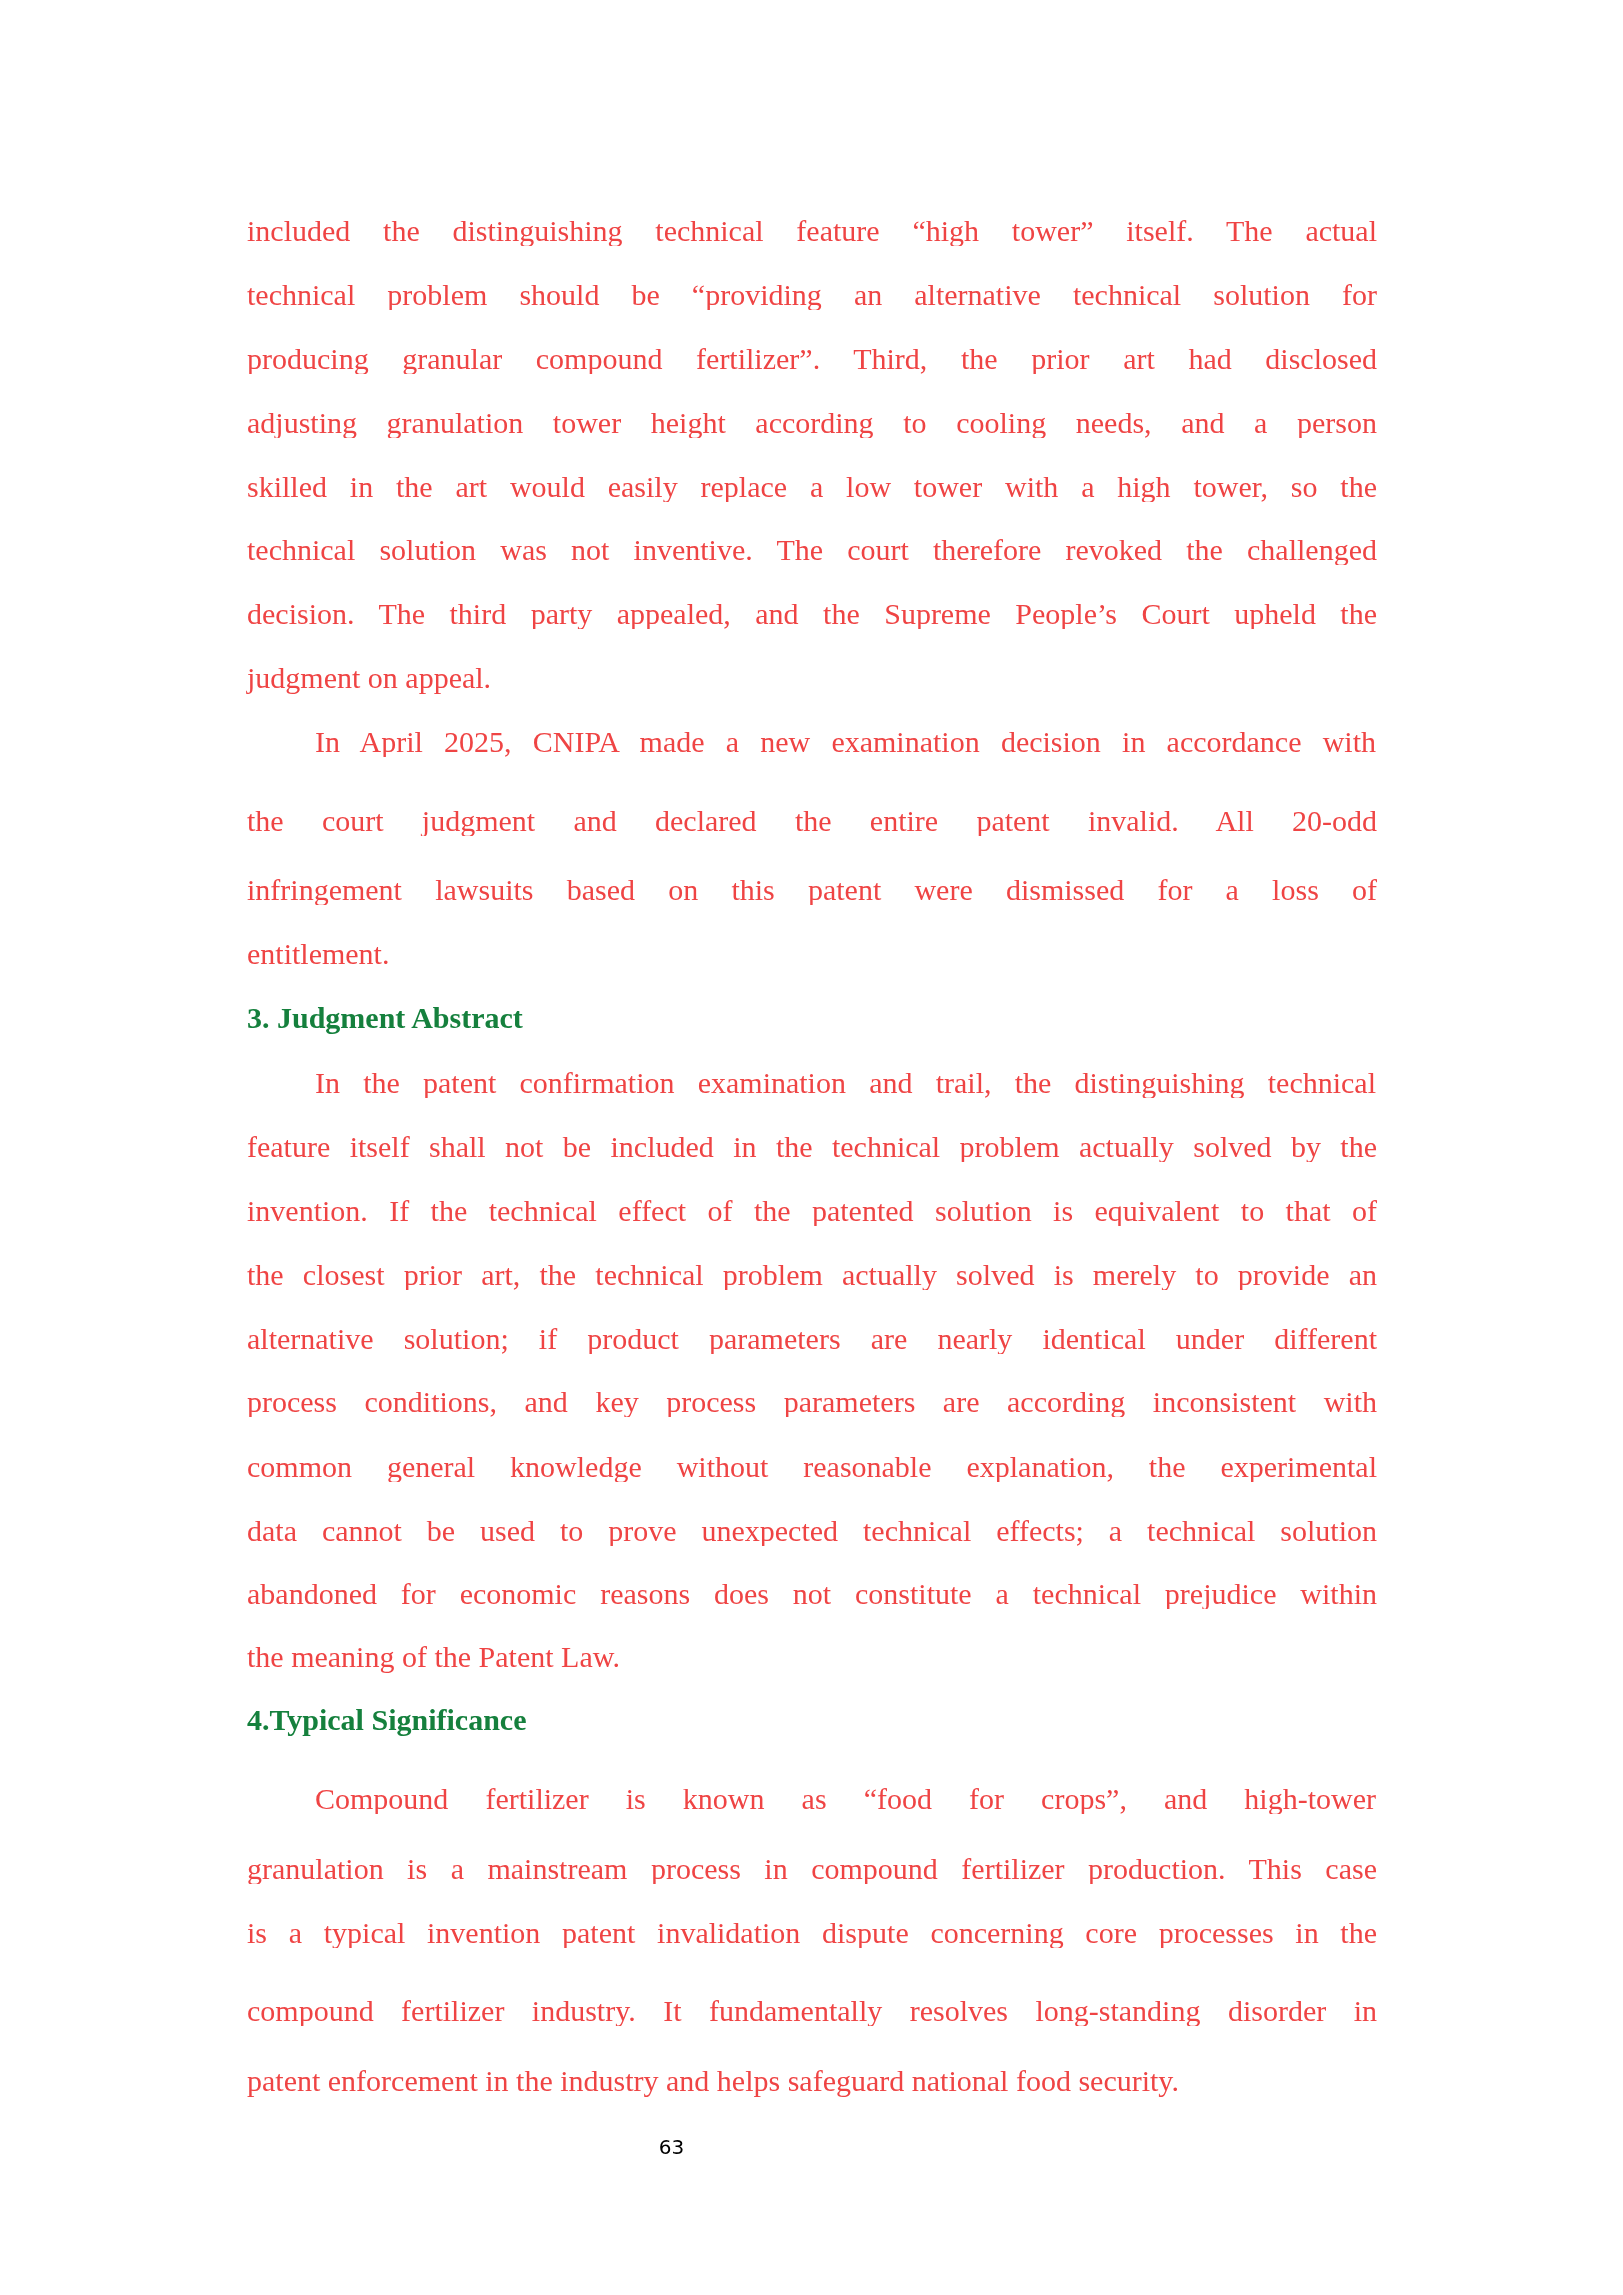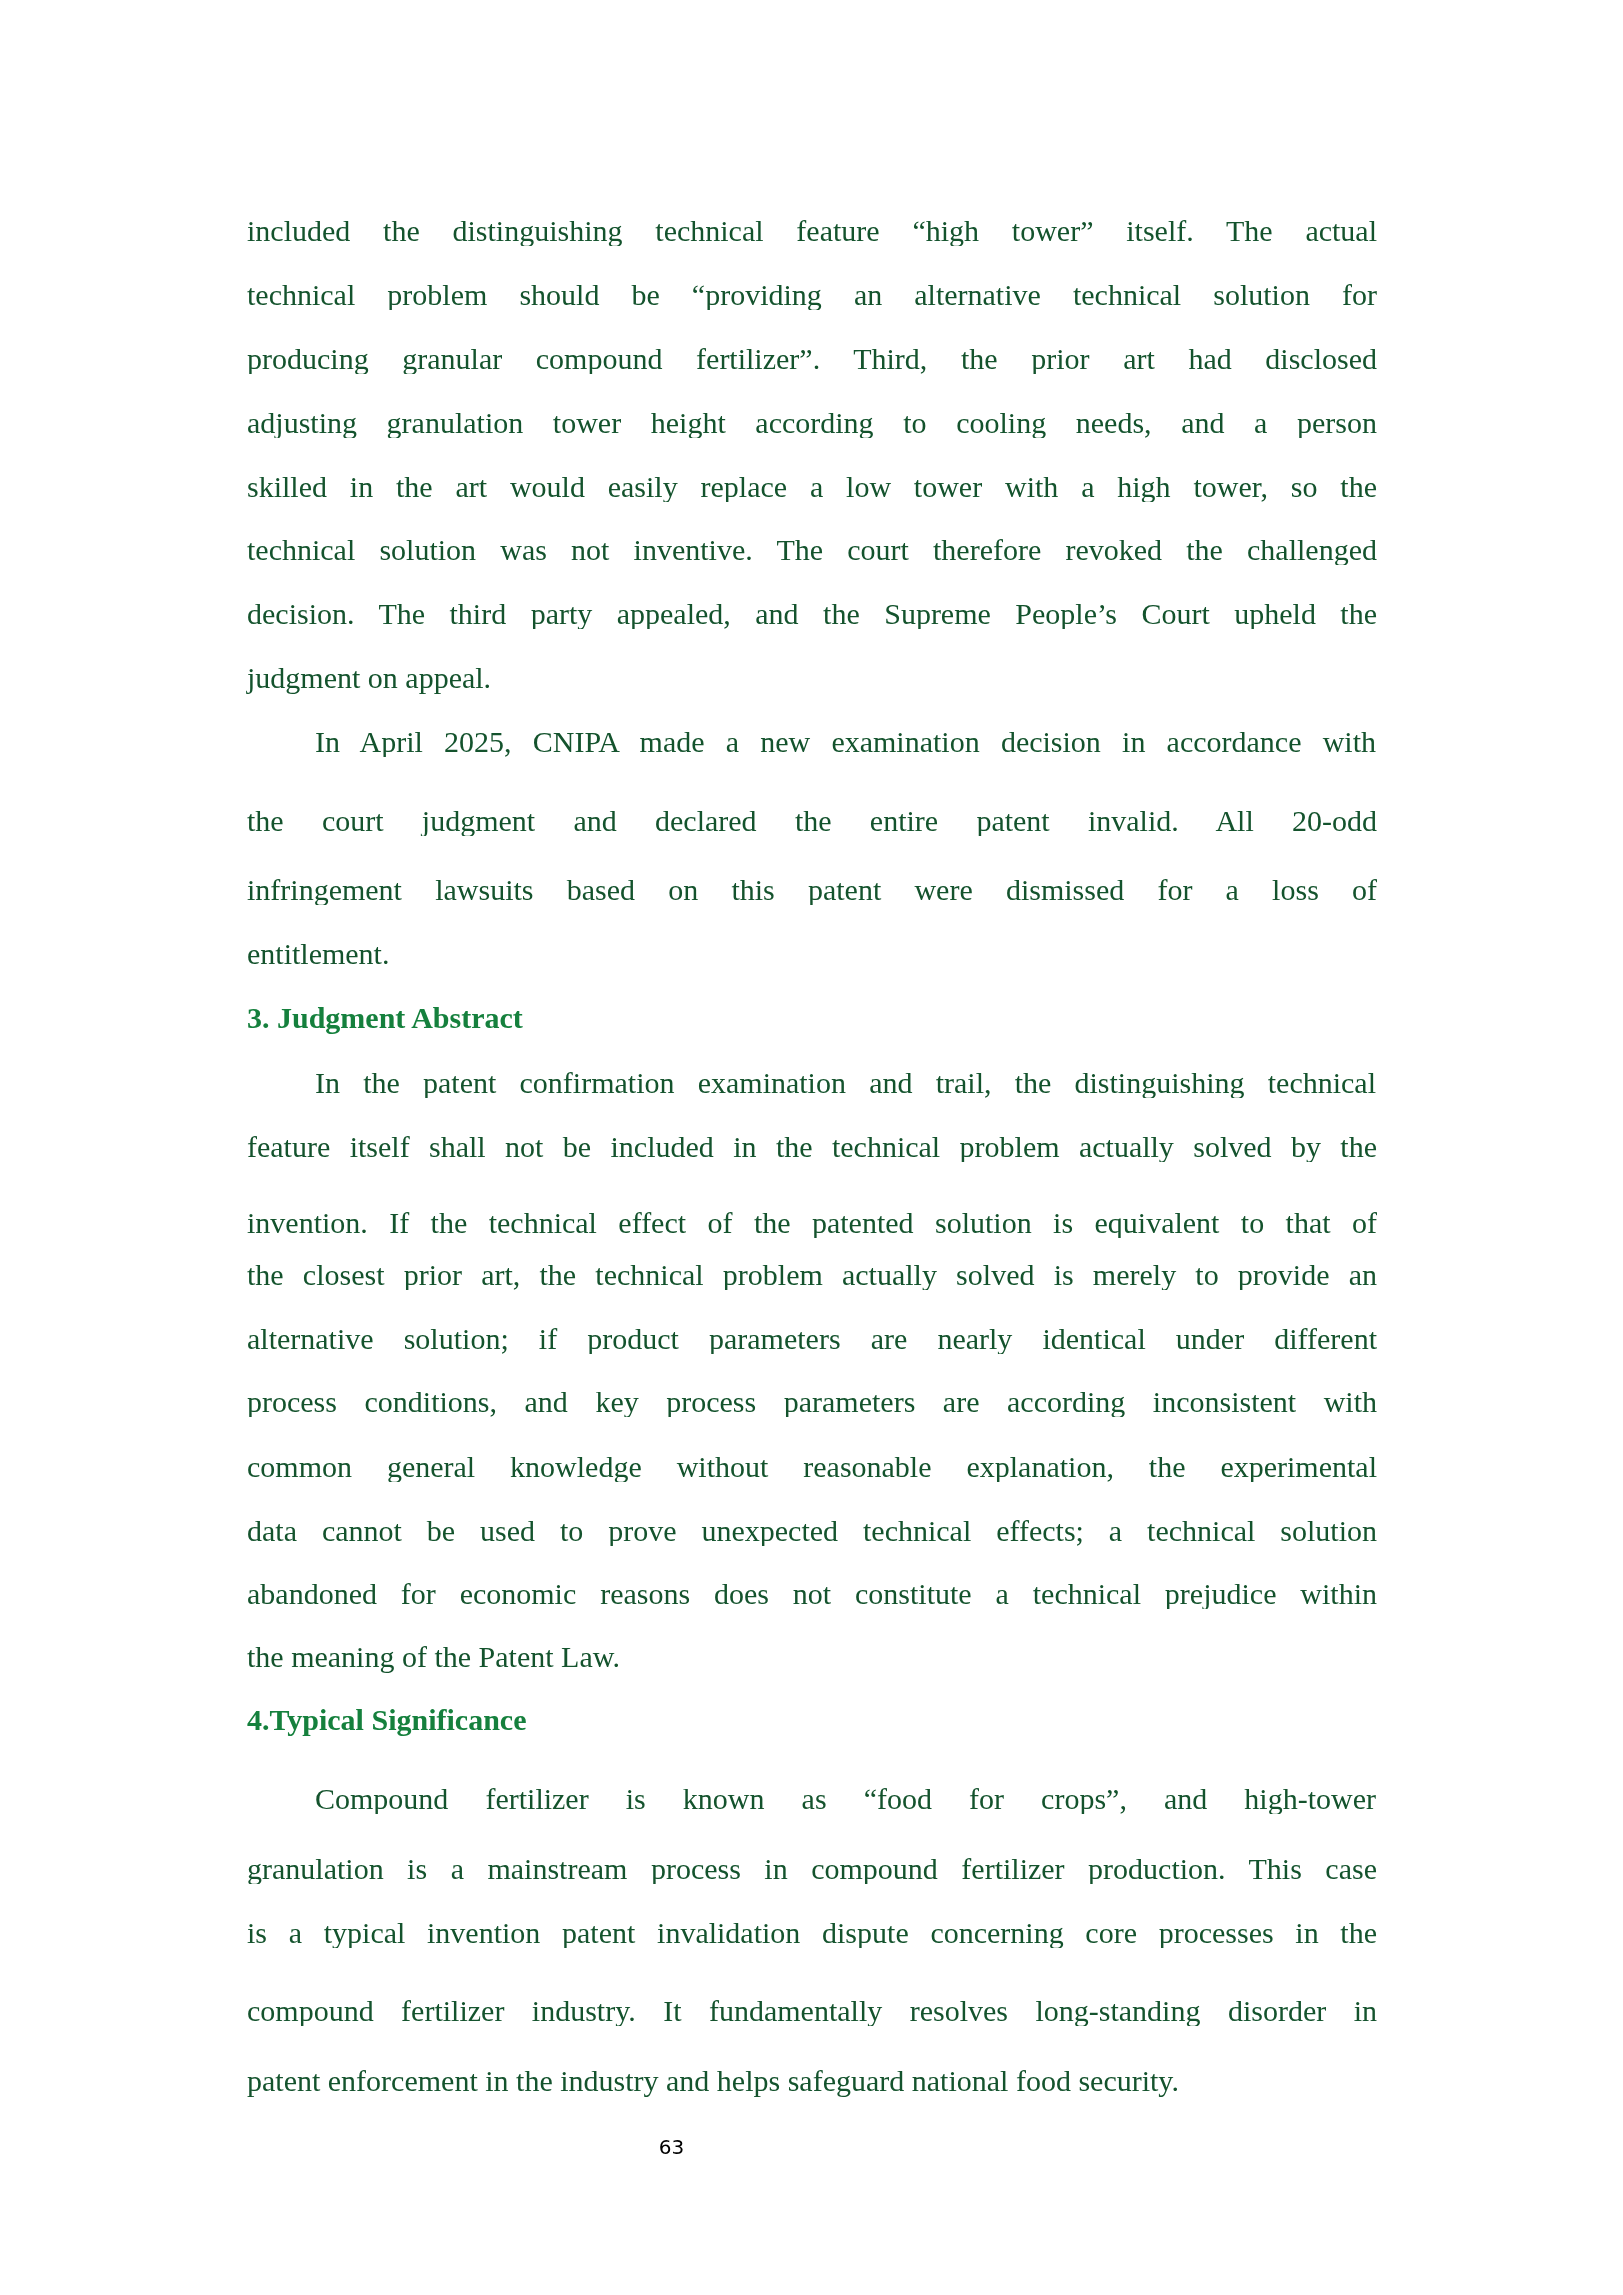--- a/index.html
+++ b/index.html
@@ -6,21 +6,21 @@
   body { width: 1623px; height: 2295px; position: relative; overflow: hidden; }
   .page { position: absolute; left: 0; top: 0; width: 1623px; height: 2295px; background: #ffffff; }
   .line {
     position: absolute;
     left: 247px;
     width: 1130px;
     font-family: "Liberation Serif", "DejaVu Serif", serif;
     font-size: 30px;
     line-height: 30px;
     height: 30px;
-    color: #14532d;
+    color: #ef4444;
     white-space: nowrap;
     text-align: justify;
     text-align-last: justify;
   }
   .line.last { text-align-last: left; white-space: nowrap; }
   .line.indent { left: 315px; width: 1061px; }
   .heading {
     position: absolute;
     left: 247px;
     font-family: "Liberation Serif", "DejaVu Serif", serif;
@@ -57,21 +57,21 @@
 
   <div class="line indent" style="top: 727px; white-space: normal; overflow: hidden;">In April 2025, CNIPA made a new examination decision in accordance with</div>
   <div class="line" style="top: 806px; white-space: normal; overflow: hidden;">the court judgment and declared the entire patent invalid. All 20-odd</div>
   <div class="line" style="top: 875px; white-space: normal; overflow: hidden;">infringement lawsuits based on this patent were dismissed for a loss of</div>
   <div class="line last" style="top:939px">entitlement.</div>
 
   <div class="heading" style="top:1003px">3. Judgment Abstract</div>
 
   <div class="line indent" style="top: 1068px; white-space: normal; overflow: hidden;">In the patent confirmation examination and trail, the distinguishing technical</div>
   <div class="line" style="top: 1132px; white-space: normal; overflow: hidden;">feature itself shall not be included in the technical problem actually solved by the</div>
-  <div class="line" style="top: 1196px; white-space: normal; overflow: hidden; margin-top: 12px;">invention. If the technical effect of the patented solution is equivalent to that of</div>
+  <div class="line" style="top: 1196px; white-space: normal; overflow: hidden;">invention. If the technical effect of the patented solution is equivalent to that of</div>
   <div class="line" style="top: 1260px; white-space: normal; overflow: hidden;">the closest prior art, the technical problem actually solved is merely to provide an</div>
   <div class="line" style="top: 1324px; white-space: normal; overflow: hidden;">alternative solution; if product parameters are nearly identical under different</div>
   <div class="line" style="top: 1387px; white-space: normal; overflow: hidden;">process conditions, and key process parameters are according inconsistent with</div>
   <div class="line" style="top: 1452px; white-space: normal; overflow: hidden;">common general knowledge without reasonable explanation, the experimental</div>
   <div class="line" style="top: 1516px; white-space: normal; overflow: hidden;">data cannot be used to prove unexpected technical effects; a technical solution</div>
   <div class="line" style="top: 1579px; white-space: normal; overflow: hidden;">abandoned for economic reasons does not constitute a technical prejudice within</div>
   <div class="line last" style="top:1642px">the meaning of the Patent Law.</div>
 
   <div class="heading" style="top:1705px">4.Typical Significance</div>
 

